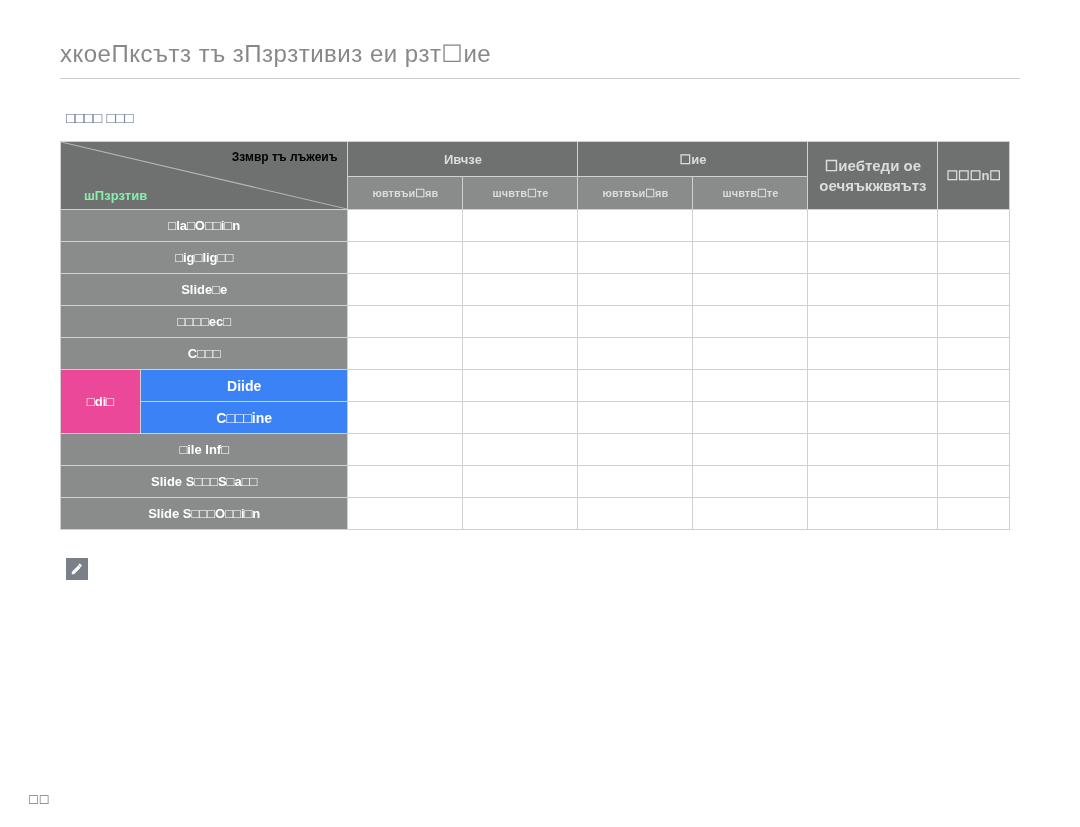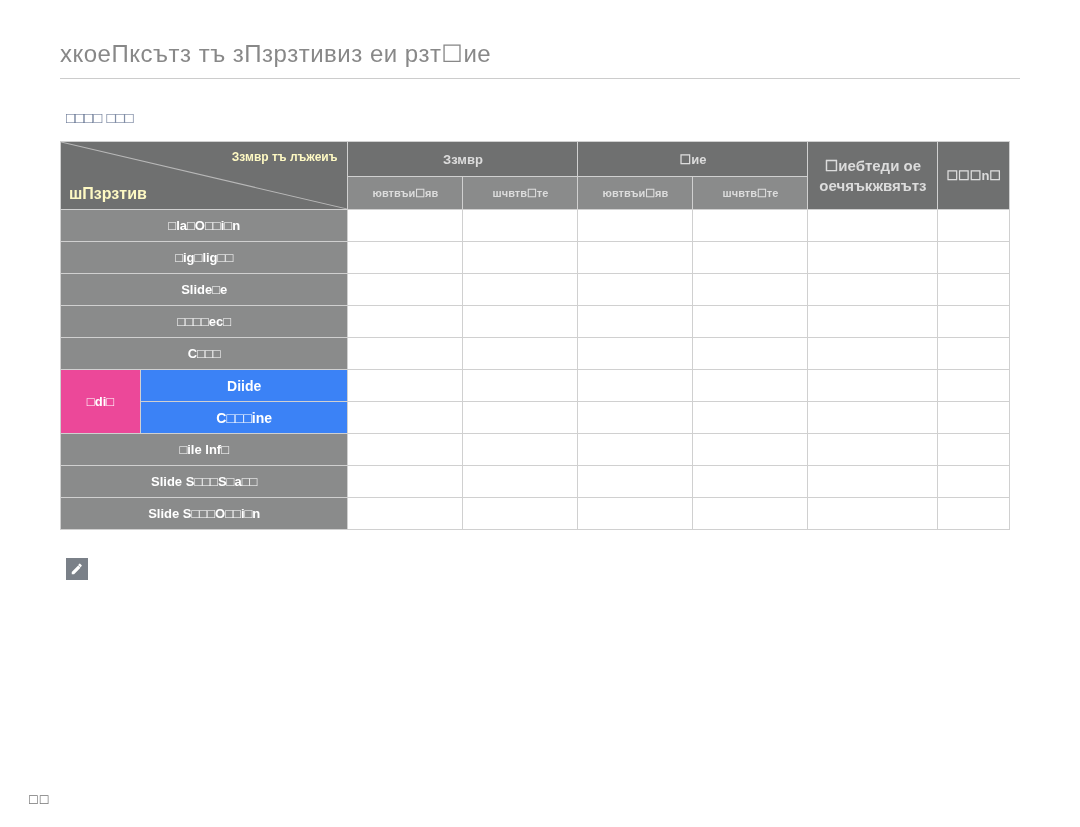--- a/index.html
+++ b/index.html
@@ -57,27 +57,27 @@
     height: 68px;
     padding: 0;
   }
   .diag-svg {
     position: absolute;
     top: 0; left: 0; width: 100%; height: 100%;
   }
   .diag-top {
     position: absolute;
     top: 8px; right: 10px;
-    font-size: 12px; color: #fef9c3;
+    font-size: 12px; color: #000000;
     line-height: 1.3;
   }
   .diag-bot {
     position: absolute;
-    bottom: 6px; left: 8px;
-    font-size: 16px; color: #fef9c3;
+    bottom: 6px; left: 23px;
+    font-size: 13px; color: #86efac;
   }
   .row-label {
     background: #8a8b8b;
     color: #fff;
     font-weight: bold;
     font-size: 13px;
     text-align: center;
   }
   .row-label-left {
     background: #ec4899;
@@ -139,21 +139,21 @@
     <tbody>
         <tr>
       <th class="hdr-dark hdr-diag" colspan="2" rowspan="2">
         <svg class="diag-svg" viewBox="0 0 230 68" preserveAspectRatio="none">
           <line x1="0" y1="0" x2="230" y2="68" stroke="#b8b8b8" stroke-width="1"></line>
         </svg>
         <span class="diag-top">Ззмвр тъ
 лъжеиъ</span>
         <span class="diag-bot">шПзрзтив</span>
       </th>
-      <th class="hdr-dark" colspan="2">Ззмвр</th>
+      <th class="hdr-dark" colspan="2">Ивчзе</th>
       <th class="hdr-dark" colspan="2">☐ие</th>
       <th class="hdr-dark" rowspan="2" style="width:130px;font-size:15px;line-height:1.3;">☐иебтеди ое
 оечяъкжвяътз</th>
       <th class="hdr-dark" rowspan="2" style="width:70px">☐☐☐n☐</th>
     </tr>
     <tr>
       <th class="hdr-light" style="font-size:11px;width:115px">ювтвъи☐яв</th>
       <th class="hdr-light" style="font-size:11px;width:115px">шчвтв☐те</th>
       <th class="hdr-light" style="font-size:11px;width:115px">ювтвъи☐яв</th>
       <th class="hdr-light" style="font-size:11px;width:115px">шчвтв☐те</th>

